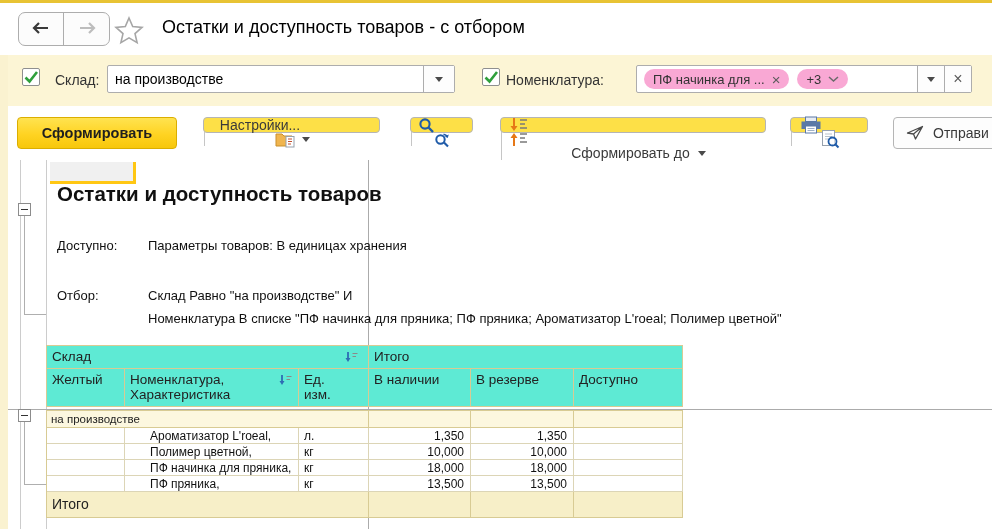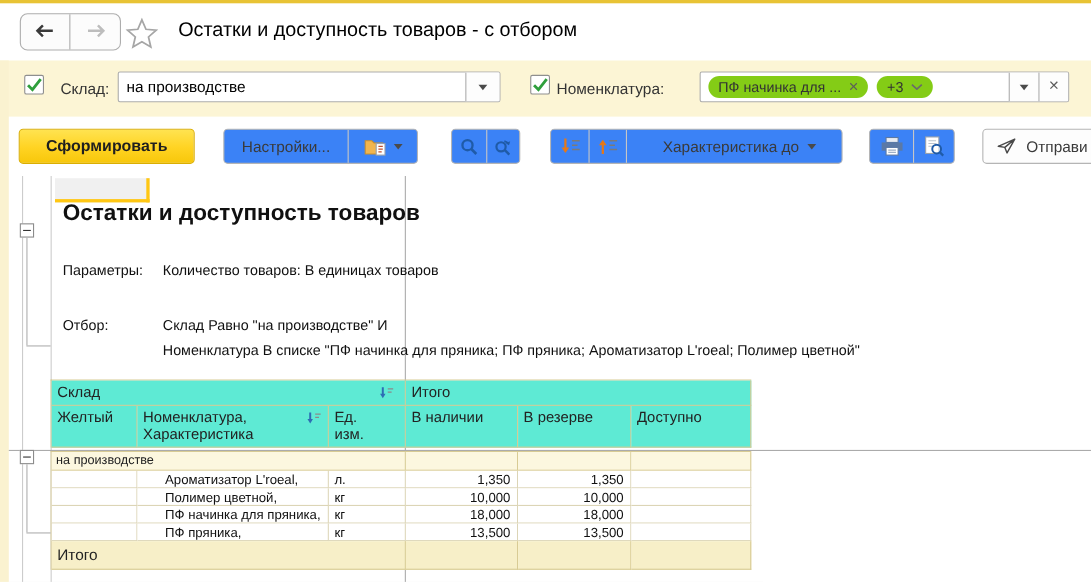--- a/index.html
+++ b/index.html
@@ -18,30 +18,30 @@
 
   
   .filter-panel{left:0;top:55px;width:992px;height:51px;background:#FCF5D5;}
   .cb{width:16px;height:16px;background:#fff;border:1px solid #8F8F8F;border-radius:2px;}
   .flabel{font-size:14px;color:#333;height:18px;line-height:18px;}
   .field{height:28px;background:#fff;border:1px solid #ADADAD;border-radius:2px;box-sizing:border-box;display:flex;}
   .field-text{font-size:14px;line-height:26px;padding-left:7px;color:#000;flex:1;overflow:hidden;white-space:nowrap;}
   .field-seg{width:30px;border-left:1px solid #ADADAD;background:#FDFDFD;display:flex;align-items:center;justify-content:center;cursor:pointer;}
   .caret{width:0;height:0;border-left:4px solid transparent;border-right:4px solid transparent;border-top:5px solid #4a4a4a;}
   .chips{flex:1;display:flex;align-items:center;gap:8px;padding-left:7px;overflow:hidden;}
-  .chip{height:20px;background:#84cc16;border-radius:10px;display:flex;align-items:center;padding:0 9px;font-size:13px;color:#333;gap:7px;white-space:nowrap;}
+  .chip{height:20px;background:#f9a8d4;border-radius:10px;display:flex;align-items:center;padding:0 9px;font-size:13px;color:#333;gap:7px;white-space:nowrap;}
   .chip .x{color:#5c5c5c;font-size:15px;line-height:15px;cursor:pointer;}
   .clear-x{color:#5c5c5c;font-size:16px;cursor:pointer;}
 
   
   .btn{box-sizing:border-box;background:#FDFDFD;border:1px solid #B5B5B5;border-radius:4px;font-size:14px;color:#3a3a3a;display:flex;align-items:center;justify-content:center;cursor:pointer;}
   .btn-gen{left:17px;top:117px;width:160px;height:32px;border:1px solid #DBAE00;border-radius:4px;
            background:linear-gradient(180deg,#FFE350 0%,#FFD322 55%,#F7C70B 100%);
            font-weight:bold;font-size:14.5px;color:#1F1F1F;display:flex;align-items:center;justify-content:center;cursor:pointer;}
-  .group{display:flex;box-sizing:border-box;border:1px solid #B5B5B5;border-radius:4px;background:#3b82f6;height:32px;}
+  .group{display:flex;box-sizing:border-box;border:1px solid #B5B5B5;border-radius:4px;background:#fde047;height:16px;flex-direction:column;}
   .seg{display:flex;align-items:center;justify-content:center;height:100%;box-sizing:border-box;cursor:pointer;}
   .seg + .seg{border-left:1px solid #C6C6C6;}
   .seg-label{font-size:14px;color:#3a3a3a;padding:0 10px;white-space:nowrap;}
 
   
   .left-strip{left:0;top:55px;width:8px;height:474px;background:#FAF2D0;}
   .vline{width:1px;background:#CCCCCC;}
   .split-v{left:368px;top:160px;width:1px;height:369px;background:#ABABAB;}
   .split-h{left:8px;top:409px;width:984px;height:1px;background:#ABABAB;}
   .sel-cell{left:50px;top:162px;width:83px;height:19px;background:#F0F0F0;border-right:3px solid #FFC713;border-bottom:3px solid #FFC713;}
@@ -192,21 +192,21 @@
     <div class="seg" style="width:34px;">
       <span style="display:flex;">
         <svg width="19" height="16" viewBox="0 0 19 16">
           <path d="M5 15 V6" stroke="#E67817" stroke-width="2"></path>
           <path d="M1.5 7 L5 2 L8.5 7 Z" fill="#E67817"></path>
           <path d="M11 3 h7 M11 7 h5 M11 11 h7" stroke="#7a7a7a" stroke-width="1.4"></path>
         </svg>
       </span>
     </div>
     <div class="seg" style="flex:1;gap:8px;">
-      <span class="seg-label" style="padding-right:0;">Характеристика до</span>
+      <span class="seg-label" style="padding-right:0;">Сформировать до</span>
       <span class="caret"></span>
     </div>
   </div>
 
   <div class="abs group" style="left:790px;top:117px;width:78px;">
     <div class="seg" style="width:39px;">
       <span style="display:flex;">
         <svg width="22" height="18" viewBox="0 0 22 18">
           <rect x="5.5" y="1" width="11" height="4.5" fill="#E8ECF2" stroke="#5B79A6" stroke-width="1"></rect>
           <rect x="1.5" y="5.5" width="19" height="7.5" fill="#5B79A6"></rect>
@@ -239,22 +239,22 @@
   <div class="abs left-strip"></div>
   <div class="abs vline" style="left:20px;top:160px;height:369px;"></div>
   <div class="abs vline" style="left:46px;top:160px;height:369px;"></div>
   <div class="abs split-v"></div>
   <div class="abs split-h"></div>
 
   <div class="abs sel-cell"></div>
 
   <div class="abs rpt-title nowrap">Остатки и доступность товаров</div>
 
-  <div class="abs ptext nowrap" style="left:57px;top:237px;">Параметры:</div>
-  <div class="abs ptext nowrap" style="left:148px;top:237px;">Количество товаров: В единицах товаров</div>
+  <div class="abs ptext nowrap" style="left:57px;top:237px;">Доступно:</div>
+  <div class="abs ptext nowrap" style="left:148px;top:237px;">Параметры товаров: В единицах хранения</div>
   <div class="abs ptext nowrap" style="left:57px;top:287px;">Отбор:</div>
   <div class="abs ptext nowrap" style="left:148px;top:287px;">Склад Равно "на производстве" И</div>
   <div class="abs ptext nowrap" style="left:148px;top:310px;">Номенклатура В списке "ПФ начинка для пряника; ПФ пряника; Ароматизатор L'roeal; Полимер цветной"</div>
 
   <div class="abs tbl-head">
     <div class="cell th" style="left:0;top:0;width:322px;height:23px;">
       <span>Склад</span>
       <span style="position:absolute;right:10px;top:5px;display:flex;">
         <svg width="13" height="12" viewBox="0 0 13 12">
             <path d="M3 1 V8" stroke="#2E6DB4" stroke-width="1.8"></path>

